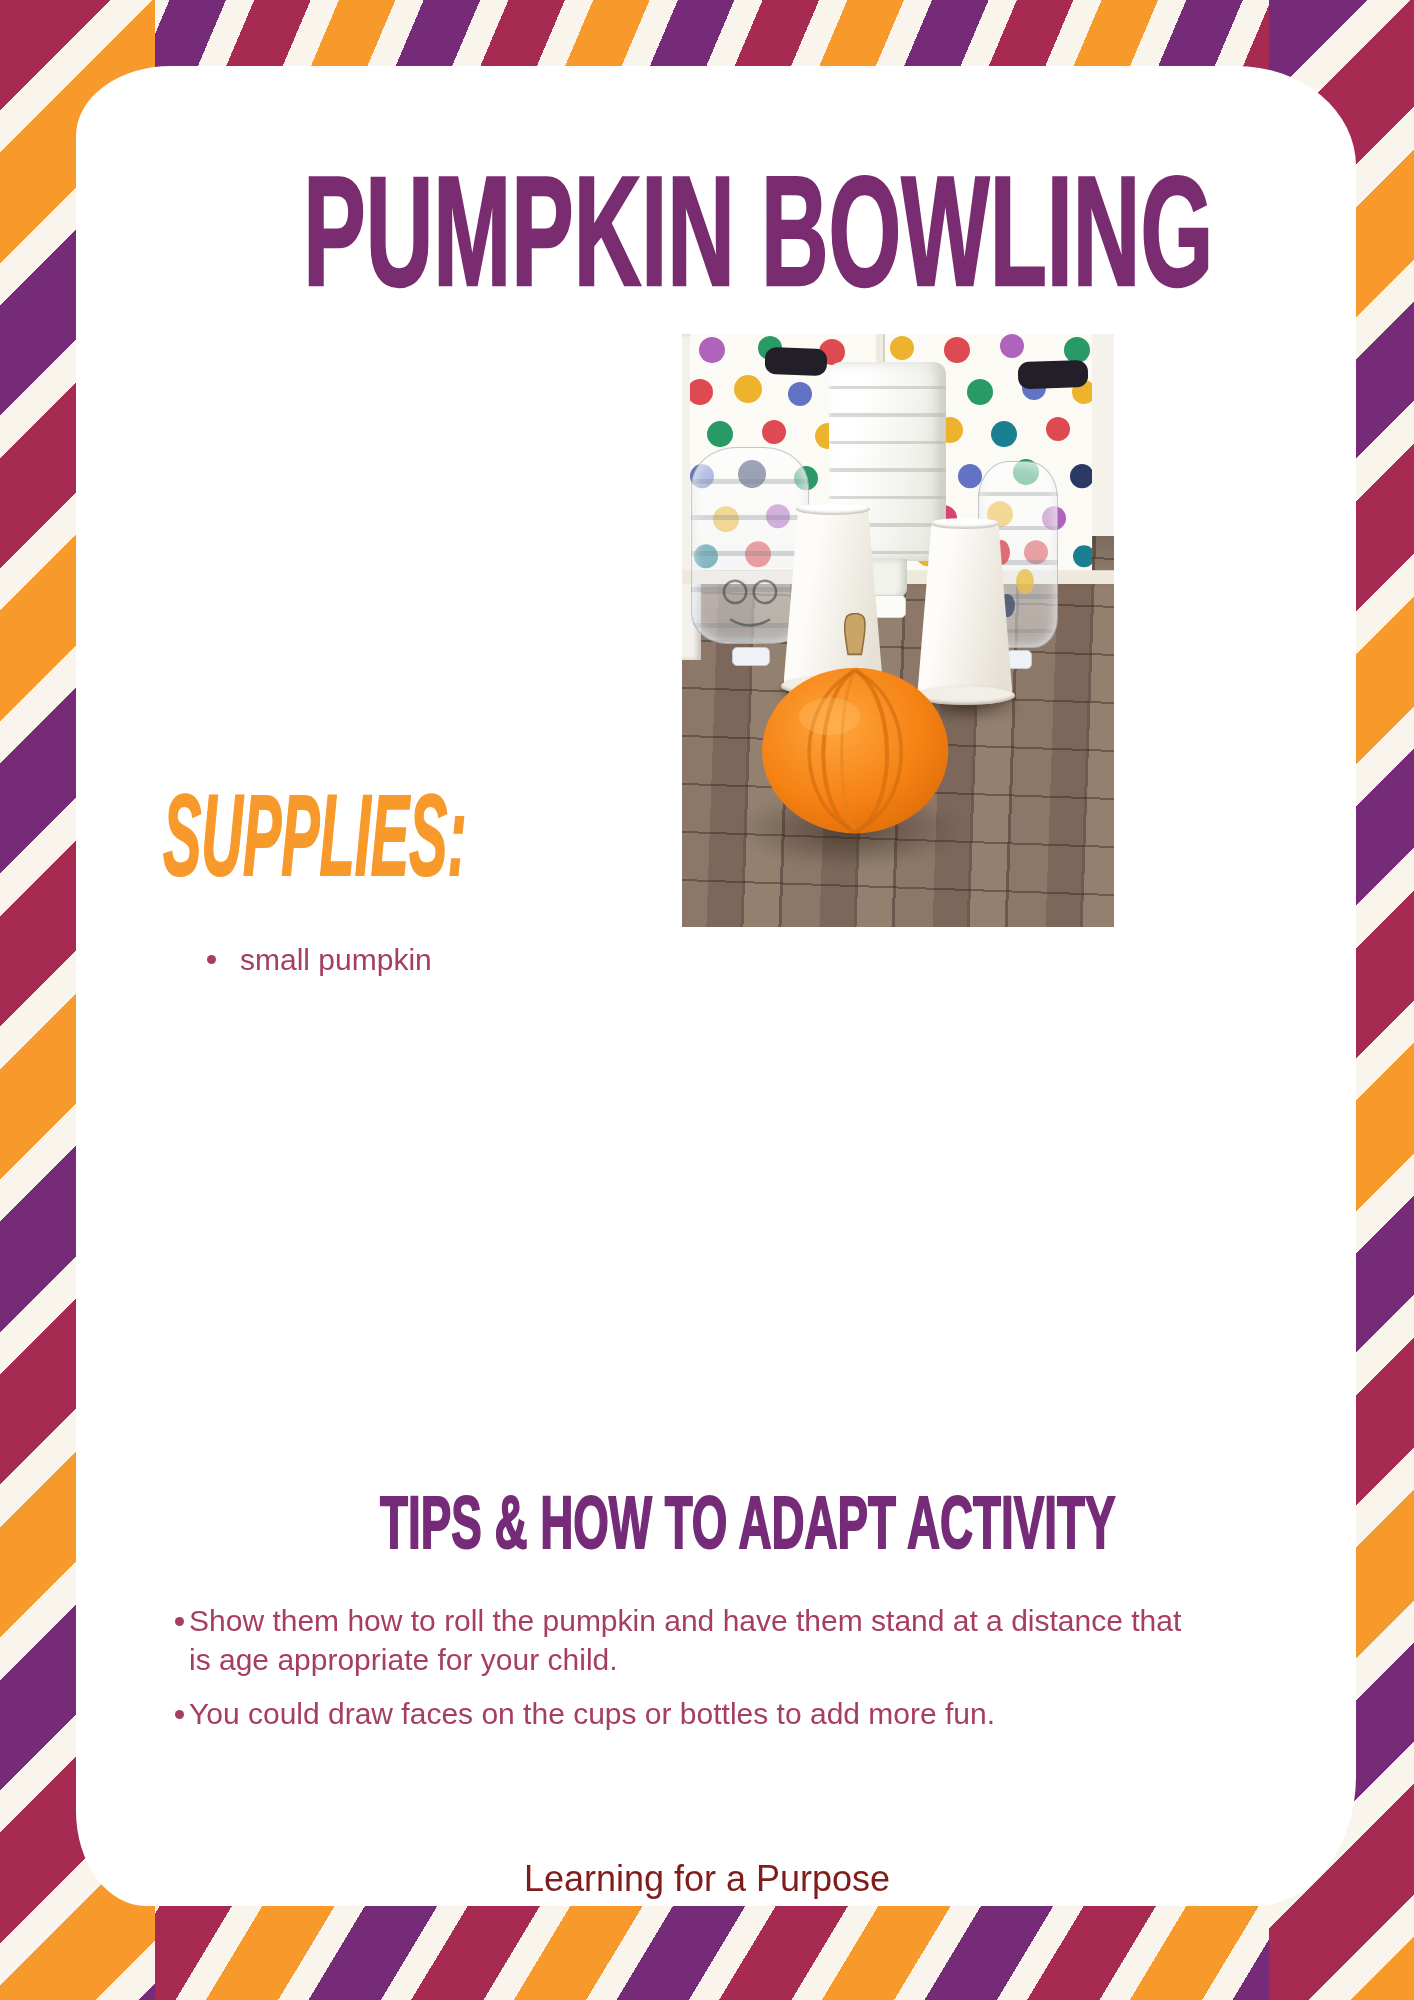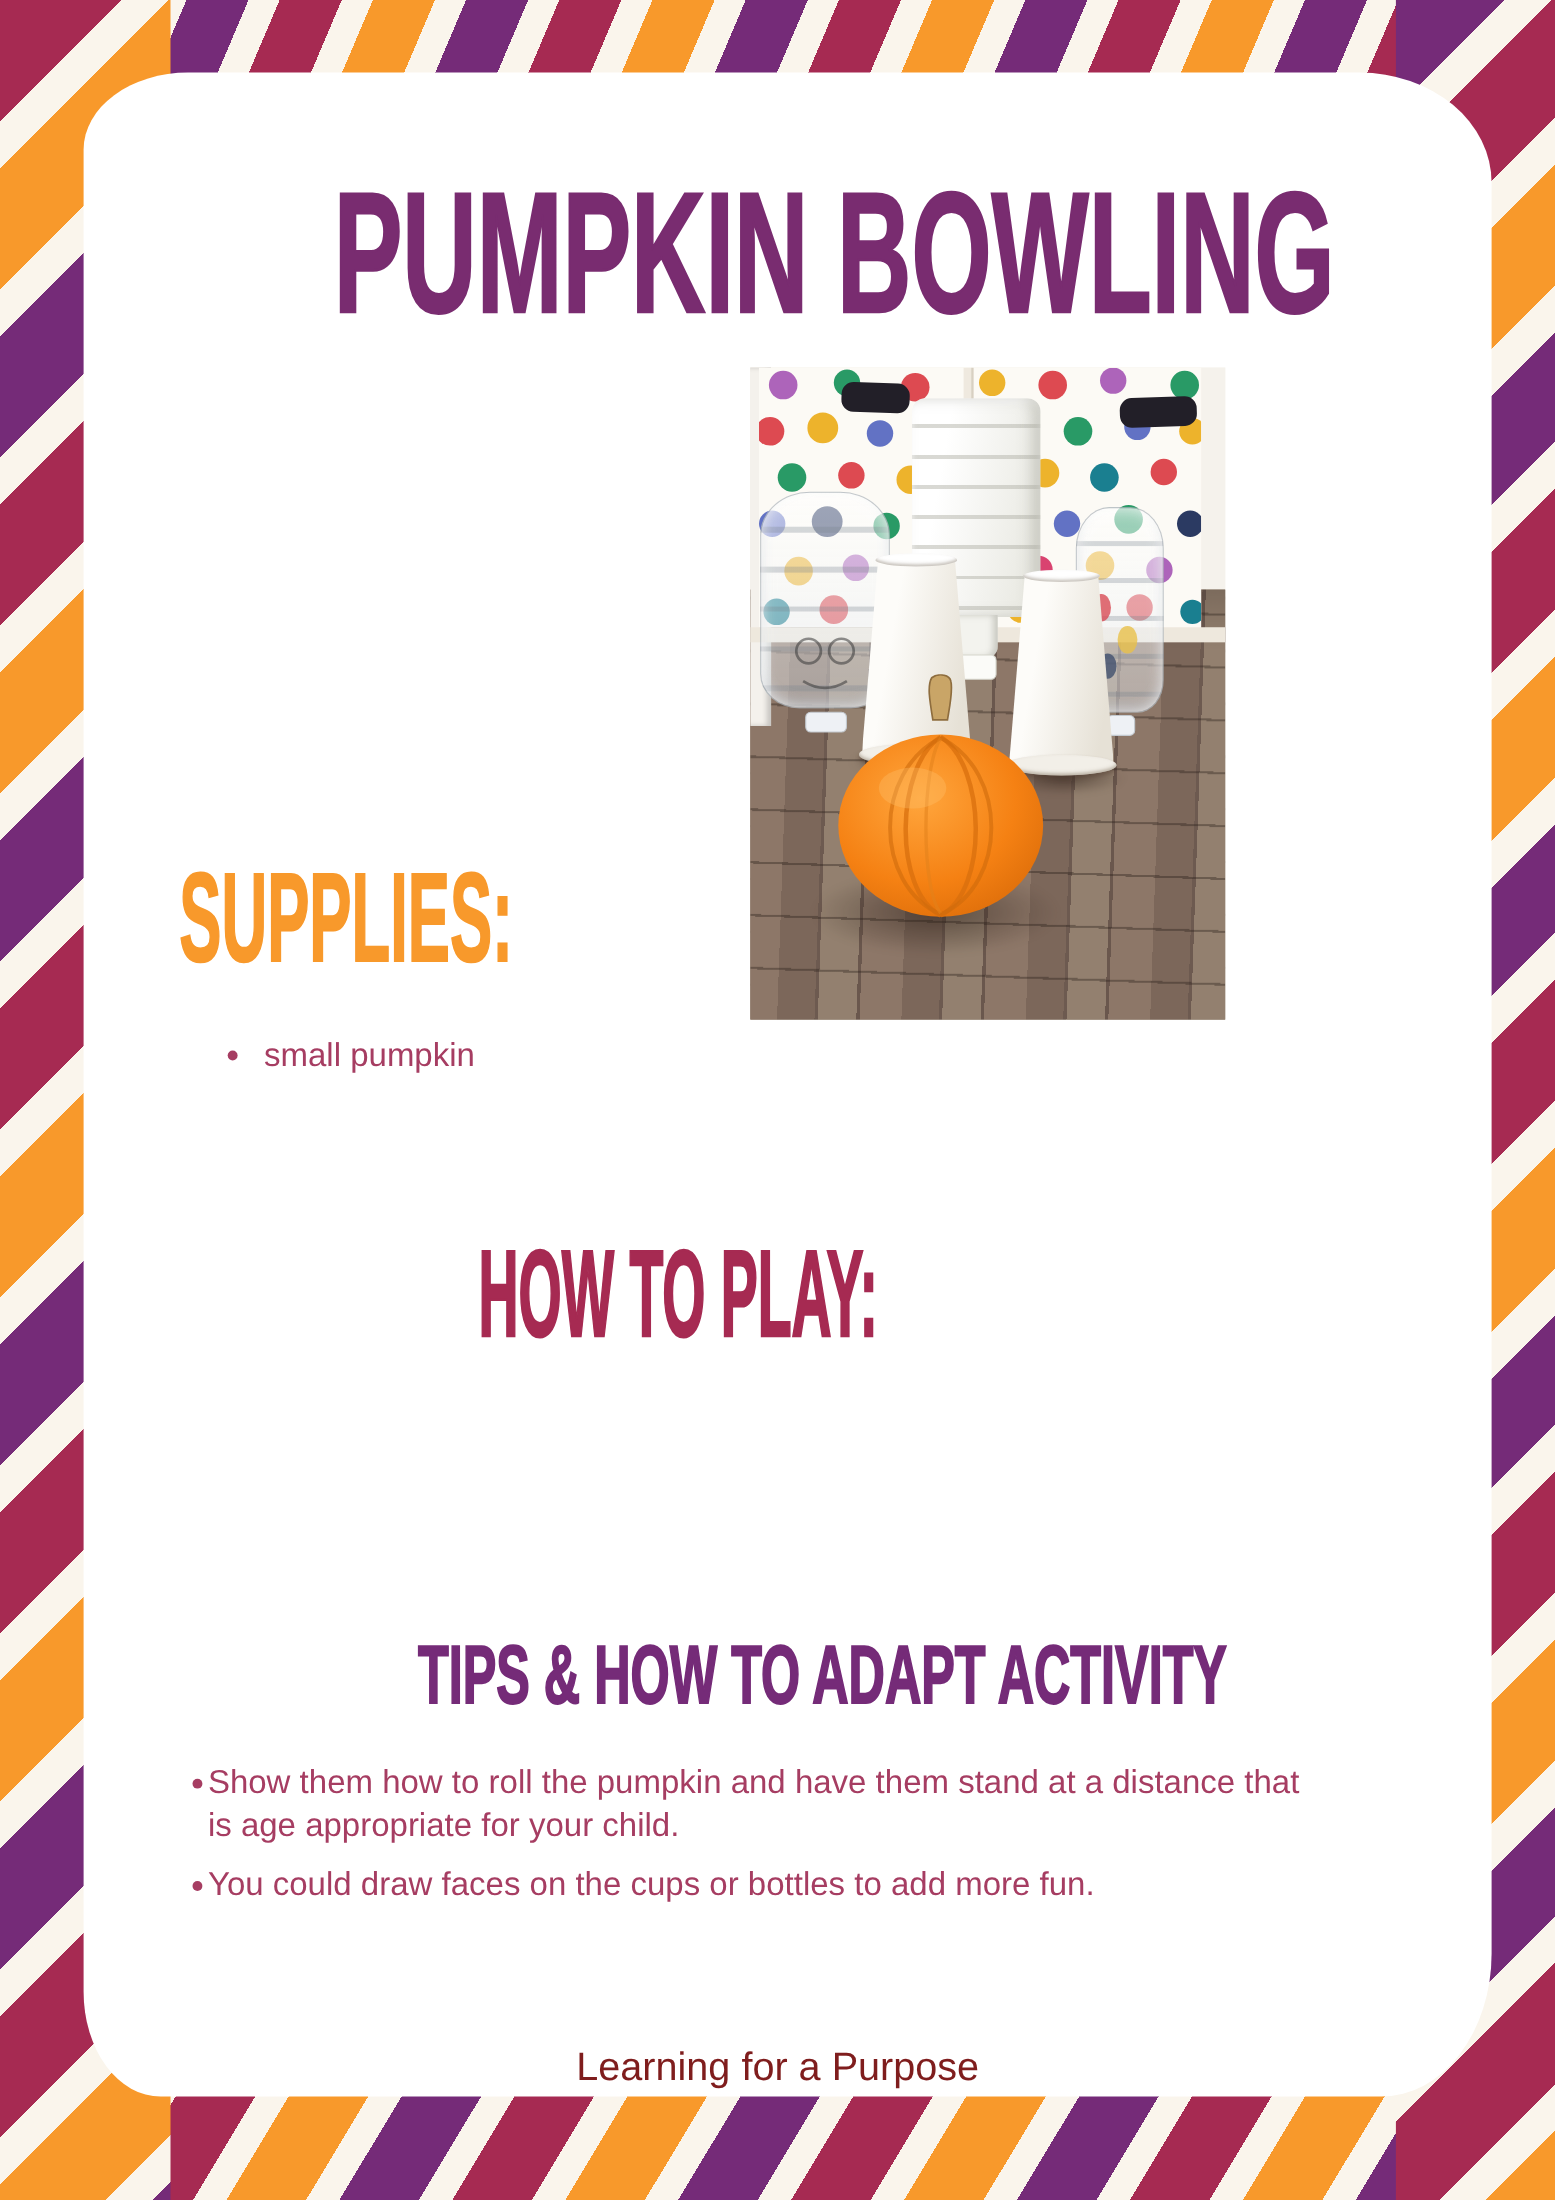--- a/index.html
+++ b/index.html
@@ -11,21 +11,21 @@
     background:repeating-linear-gradient(121deg,#f8992b 0 62px,#faf5ec 62px 88px,#752b78 88px 150px,#faf5ec 150px 176px,#a62a52 176px 238px,#faf5ec 238px 264px);}
   .stripe-left{top:0;left:0;bottom:0;width:155px;
     background:repeating-linear-gradient(135deg,#a62a52 0 78px,#faf5ec 78px 108px,#f8992b 108px 186px,#faf5ec 186px 216px,#752b78 216px 294px,#faf5ec 294px 324px);}
   .stripe-right{top:0;right:0;bottom:0;width:145px;
     background:repeating-linear-gradient(135deg,#752b78 0 70px,#faf5ec 70px 100px,#a62a52 100px 178px,#faf5ec 178px 208px,#f8992b 208px 286px,#faf5ec 286px 316px);}
   .inner{position:absolute;left:76px;top:66px;right:58px;bottom:94px;background:#ffffff;
     border-radius:95px 120px 100px 70px / 70px 100px 130px 95px;}
   .cond{display:inline-block;white-space:nowrap;font-weight:bold;line-height:1;}
   .h-title{position:absolute;left:0;right:0;top:142px;text-align:center;margin:0;font-size:156px;color:#792c70;}
   .h-title .cond{transform:scaleX(0.60);transform-origin:center;-webkit-text-stroke:2.5px #792c70;}
-  .h-supplies{position:absolute;left:163px;top:769px;margin:0;font-size:115px;color:#f8992b;}
+  .h-supplies{position:absolute;left:163px;top:769px;margin:0;font-size:115px;color:#f8992b;font-style:italic;}
   .h-supplies .cond{transform:scaleX(0.50);transform-origin:left;-webkit-text-stroke:2px #f8992b;}
   .h-htp{position:absolute;left:435px;top:1112px;margin:0;font-size:112px;color:#a62a52;}
   .h-htp .cond{transform:scaleX(0.45);transform-origin:left;-webkit-text-stroke:2.5px #a62a52;}
   .h-tips{position:absolute;left:380px;top:1479px;margin:0;font-size:75px;color:#752b78;}
   .h-tips .cond{transform:scaleX(0.61);transform-origin:left;-webkit-text-stroke:2px #752b78;}
   ul.blist{position:absolute;margin:0;padding:0;list-style:none;color:#a63d62;font-size:30px;}
   ul.blist li{position:relative;margin-top:16px;}
   ul.blist li:before{content:"";position:absolute;left:0;width:9px;height:9px;border-radius:50%;background:#a63d62;}
   .ul-sup{left:207px;top:926px;width:760px;}
   .ul-sup li{padding-left:33px;line-height:36px;}
@@ -212,21 +212,20 @@
       <path d="M95 56 C78 82 77 188 95 210" fill="none" stroke="#e2821c" stroke-width="3" opacity="0.55"></path>
       <ellipse cx="70" cy="100" rx="30" ry="18" fill="#ffc06a" opacity="0.35"></ellipse>
     </svg>
   </div>
 
   <h2 class="h-supplies"><span class="cond">SUPPLIES:</span></h2>
   <ul class="blist ul-sup">
     <li><span>small pumpkin</span></li>
   </ul>
 
-  <h2 class="h-htp"><span class="cond">HOW TO PLAY:</span></h2>
 
   <h3 class="h-tips"><span class="cond">TIPS &amp; HOW TO ADAPT ACTIVITY</span></h3>
   <ul class="blist ul-tips">
     <li><span>Show them how to roll the pumpkin and have them stand at a distance that is age appropriate for your child.</span></li>
     <li><span>You could draw faces on the cups or bottles to add more fun.</span></li>
   </ul>
 
   <div class="footer">Learning for a Purpose</div>
 
 </div>

